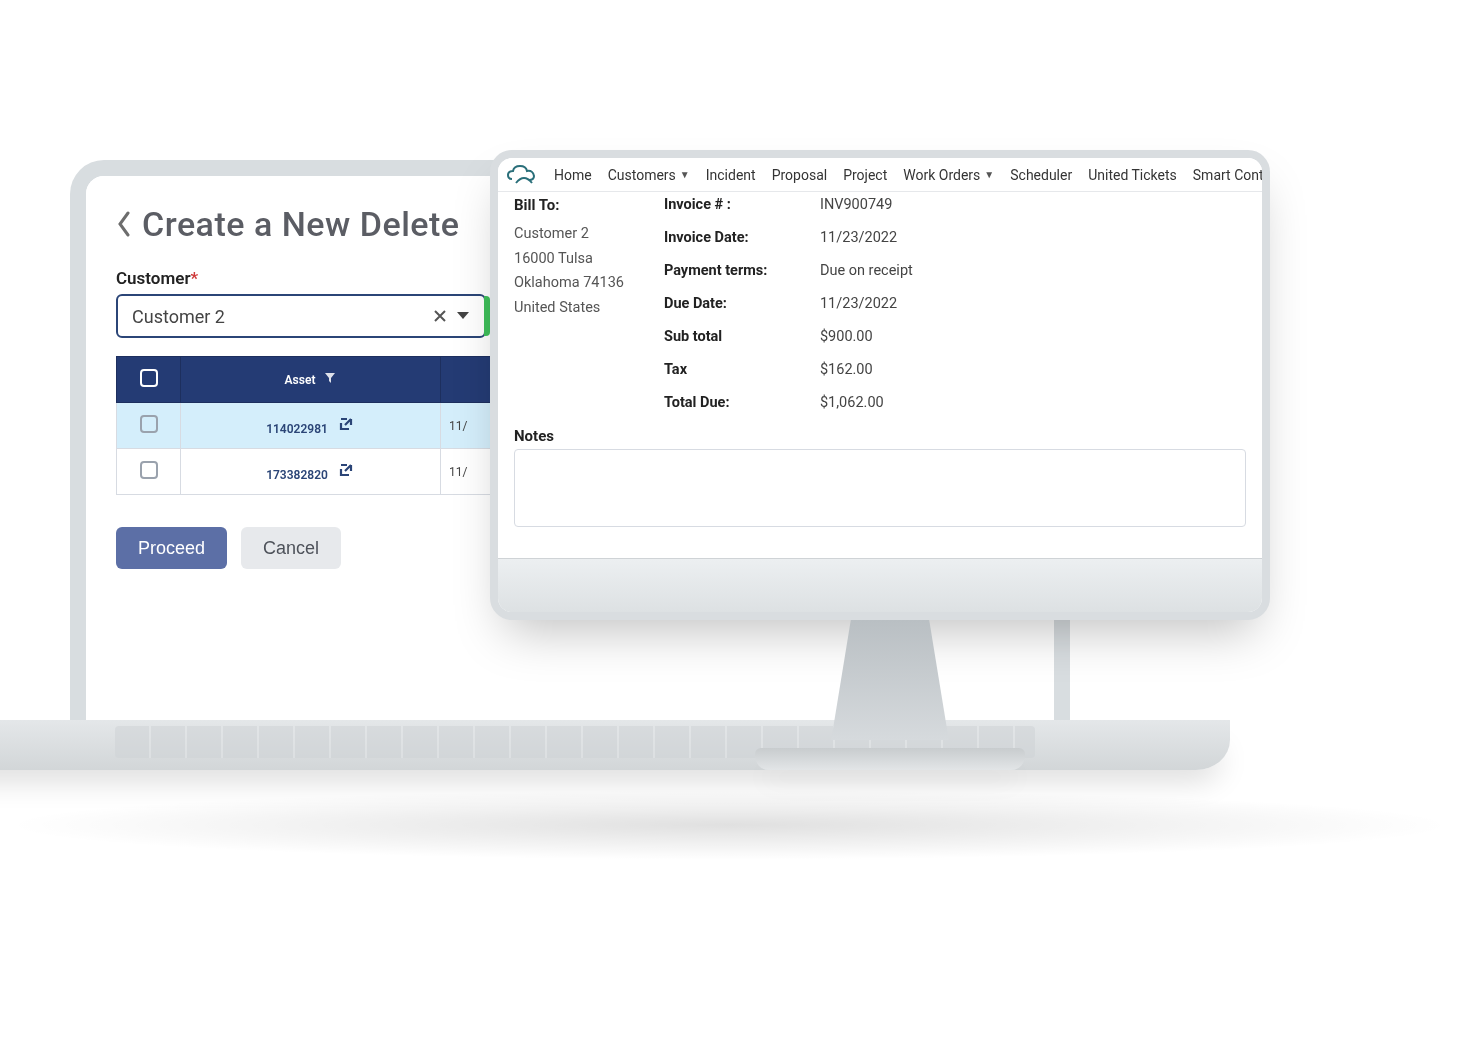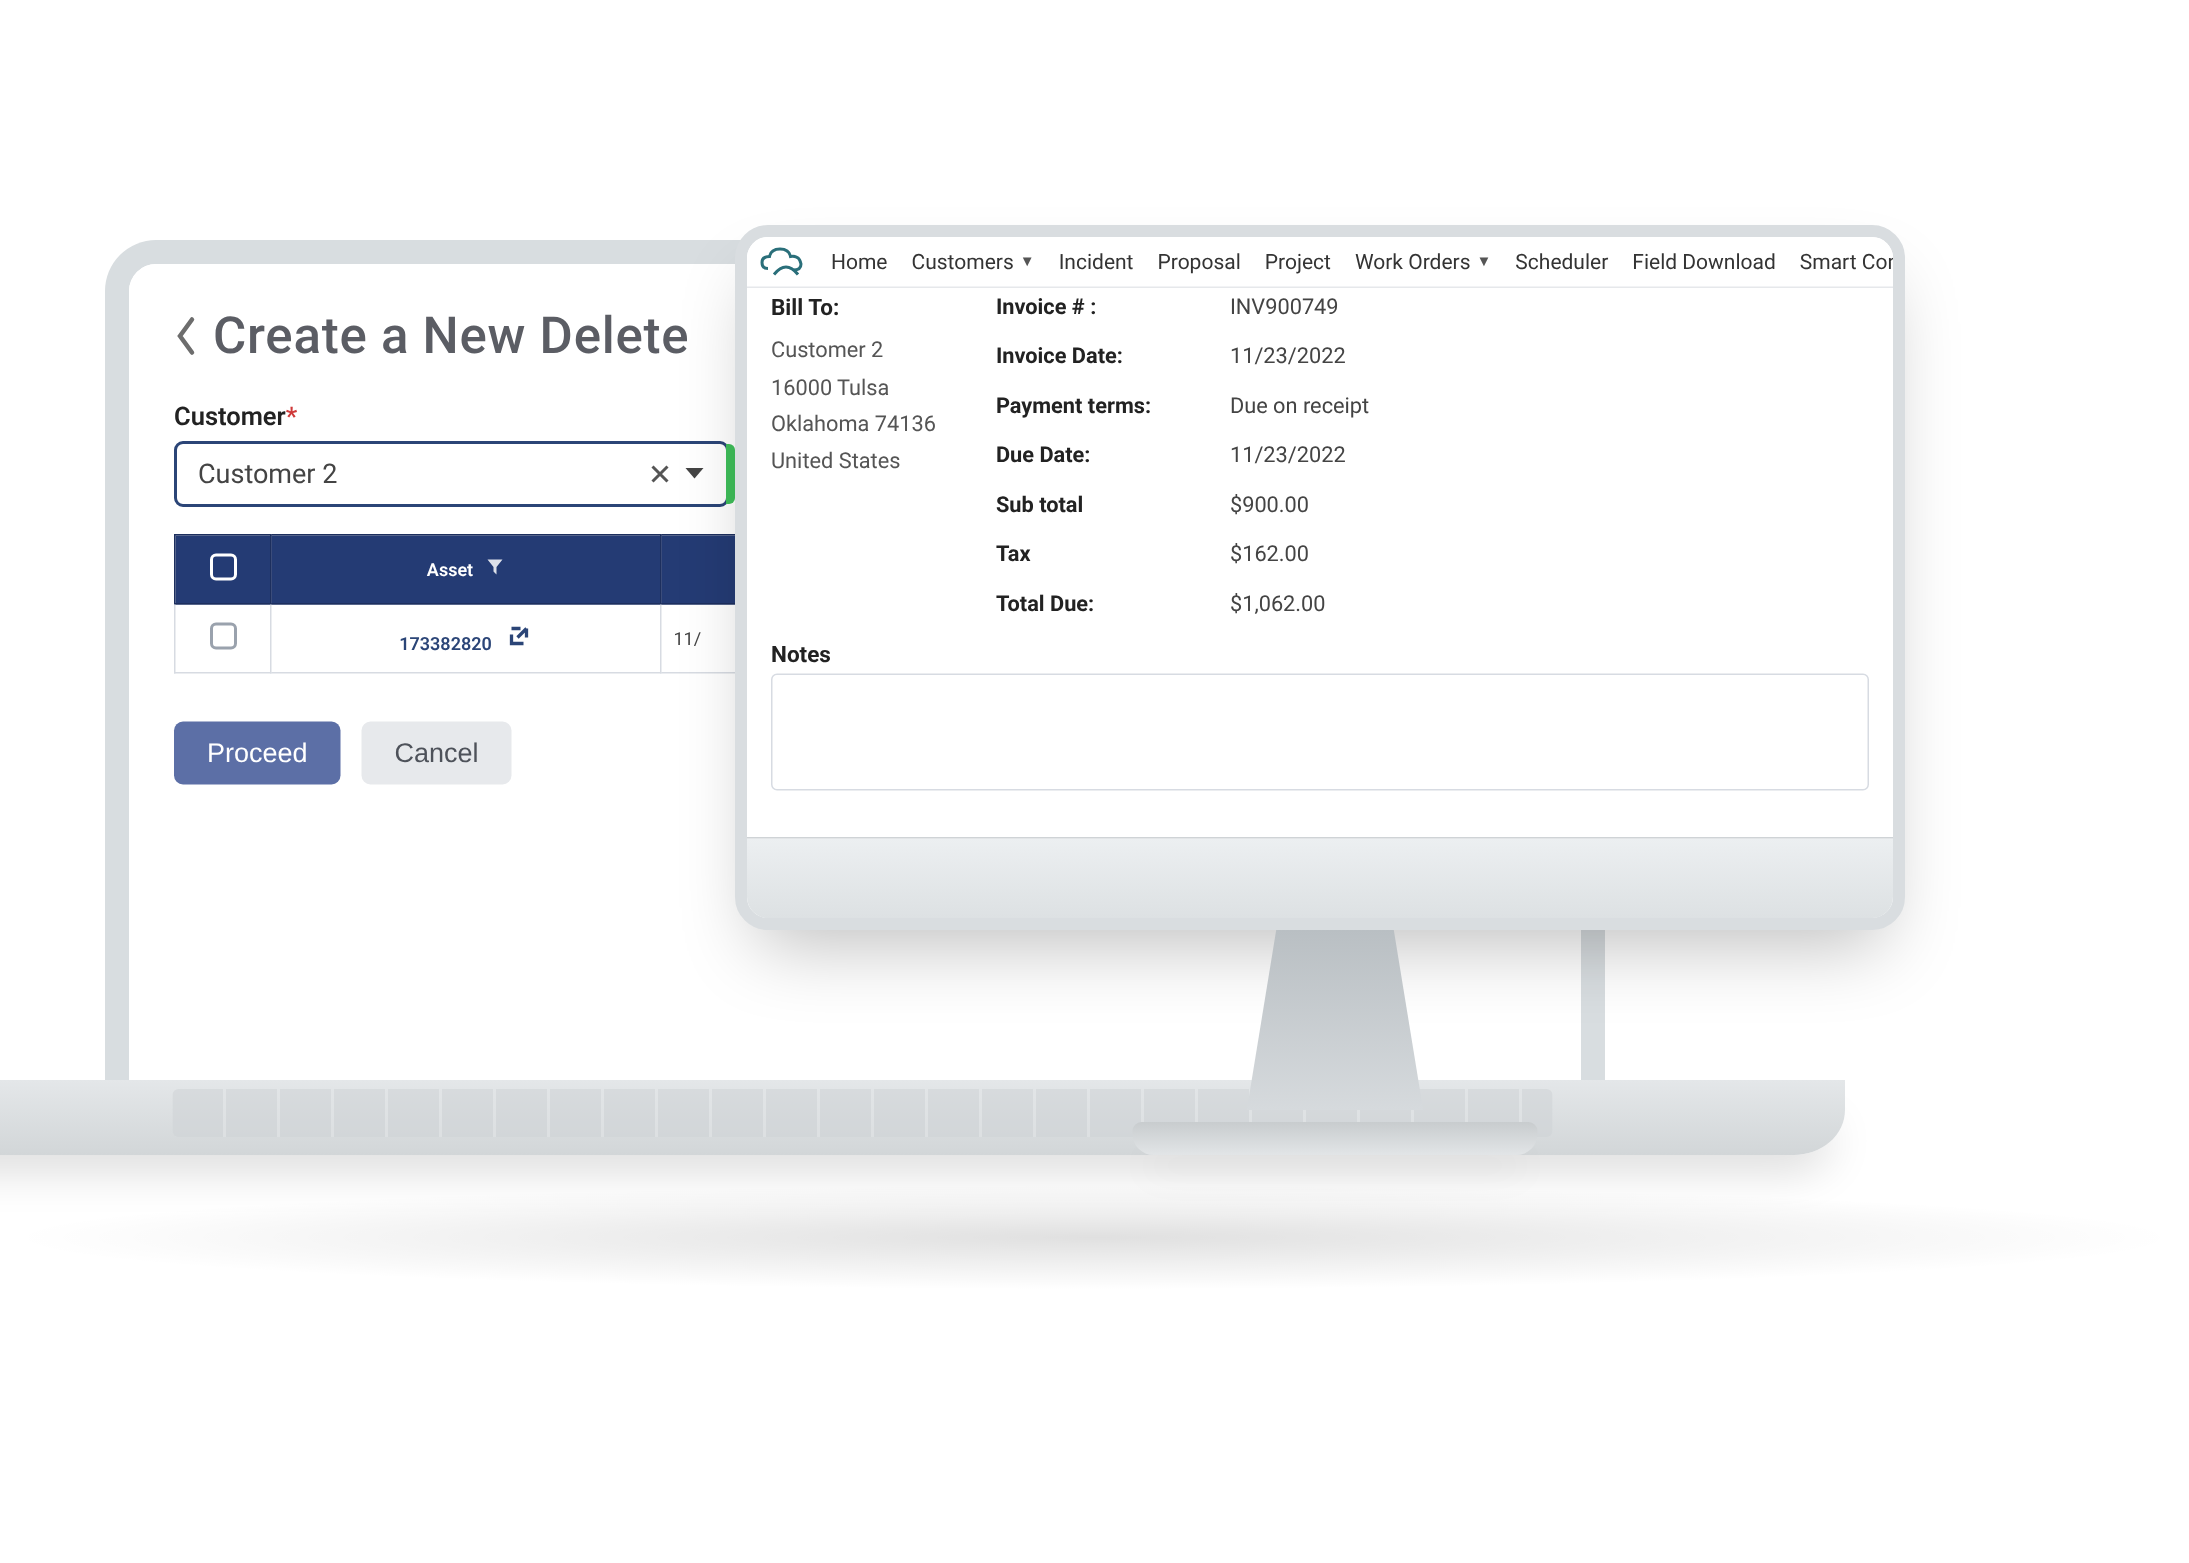--- a/index.html
+++ b/index.html
@@ -293,20 +293,32 @@
               <span class="funnel-icon">
                 <svg width="12" height="12" viewBox="0 0 12 12">
                     <path d="M1 1 H11 L7 6 V11 L5 9 V6 Z" fill="#fff"></path>
                   </svg>
               </span>
             </th>
             <th style="width:70px"></th>
           </tr>
         </thead>
         <tbody>
+          <tr class="hl">
+            <td class="check"><span class="checkbox"></span></td>
+            <td class="asset">
+              <span>114022981</span>
+              <span class="open-icon">
+                <svg width="18" height="18" viewBox="0 0 18 18">
+                    <path d="M4 4 H10 M14 4 V10 M14 4 L8 10 M4 8 V14 H12" stroke="#2b4577" stroke-width="2.2" fill="none"></path>
+                  </svg>
+              </span>
+            </td>
+            <td class="date">11/</td>
+          </tr>
           <tr>
             <td class="check"><span class="checkbox"></span></td>
             <td class="asset">
               <span>173382820</span>
               <span class="open-icon">
                 <svg width="18" height="18" viewBox="0 0 18 18">
                     <path d="M4 4 H10 M14 4 V10 M14 4 L8 10 M4 8 V14 H12" stroke="#2b4577" stroke-width="2.2" fill="none"></path>
                   </svg>
               </span>
             </td>
@@ -344,21 +356,21 @@
           <span class="caret">▼</span>
         </span>
         <span class="nav-item">Incident</span>
         <span class="nav-item">Proposal</span>
         <span class="nav-item">Project</span>
         <span class="nav-item">
           <span>Work Orders</span>
           <span class="caret">▼</span>
         </span>
         <span class="nav-item">Scheduler</span>
-        <span class="nav-item">Field Download</span>
+        <span class="nav-item">United Tickets</span>
         <span class="nav-item">
           <span>Smart Contracts</span>
 
         </span>
 
       </div>
 
 
       <div class="inv-body">
         <div class="billto">

